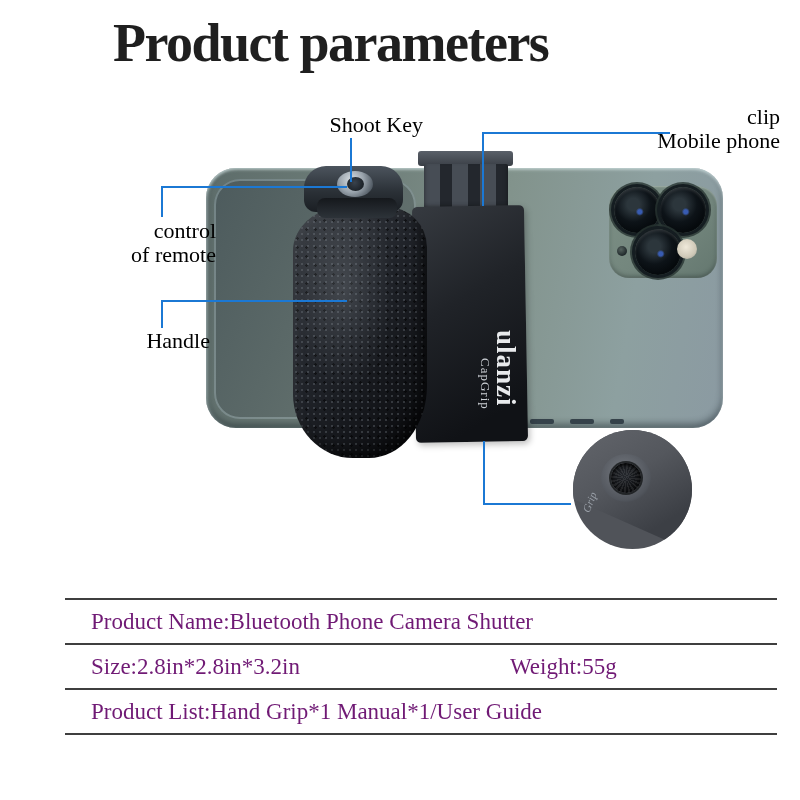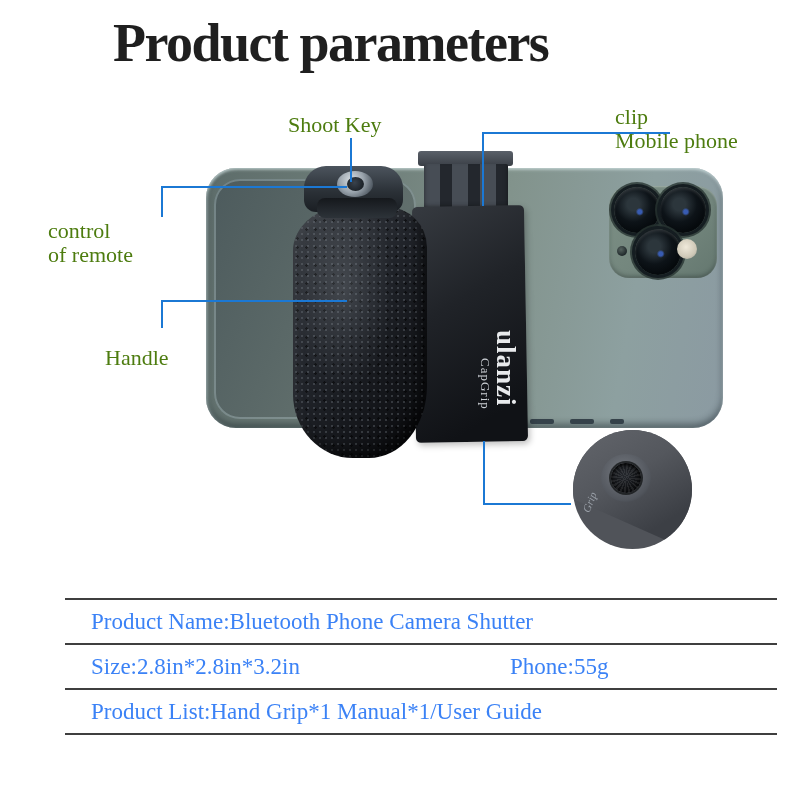--- a/index.html
+++ b/index.html
@@ -6,25 +6,25 @@
   .canvas{
     position:relative;width:800px;height:800px;background:#ffffff;overflow:hidden;
     font-family:Liberation Serif, serif;color:#2d2d2d;margin-left:20px;
   }
   
   .page-title{
     position:absolute;left:93px;top:12px;width:660px;
     font-size:54px;font-weight:bold;letter-spacing:-1.5px;color:#1f1f1f;
   }
   
-  .callout{position:absolute;font-size:22px;line-height:24px;color:#4d7c0f;text-align:left;z-index:8;}
+  .callout{position:absolute;font-size:22px;line-height:24px;color:#000000;text-align:right;z-index:8;}
   .lbl-shoot{left:268px;top:113px;width:135px;}
   .lbl-clip{left:595px;top:105px;width:165px;}
   .lbl-indicator{left:28px;top:219px;width:168px;}
-  .lbl-handle{left:85px;top:346px;width:105px;}
+  .lbl-handle{left:85px;top:329px;width:105px;}
   .lbl-screw{left:425px;top:546px;width:322px;font-size:23px;}
   
   .line{position:absolute;background:#1b78d4;z-index:7;}
   .ln-shoot-v{left:330px;top:138px;width:2px;height:44px;}
   .ln-clip-h{left:462px;top:132px;width:188px;height:2px;}
   .ln-clip-v{left:462px;top:132px;width:2px;height:74px;}
   .ln-ind-h{left:141px;top:186px;width:186px;height:2px;}
   .ln-ind-v{left:141px;top:186px;width:2px;height:31px;}
   .ln-handle-h{left:141px;top:300px;width:186px;height:2px;}
   .ln-handle-v{left:141px;top:300px;width:2px;height:28px;}
@@ -115,21 +115,21 @@
     background:radial-gradient(circle at 45% 40%,#787c83,#51555c 68%,#2f3237 100%);}
   .screw-hole{position:absolute;left:38px;top:33px;width:30px;height:30px;border-radius:50%;
     background:
       repeating-conic-gradient(rgba(255,255,255,.08) 0 9deg,rgba(0,0,0,0) 9deg 18deg),
       radial-gradient(circle at 45% 40%,#24272c 10%,#0a0b0d 70%);
     box-shadow:inset 0 2px 3px rgba(0,0,0,.8),0 0 0 2px rgba(20,22,24,.8);}
   .inset-brand{position:absolute;left:6px;top:66px;font-size:11px;color:#9aa0a8;
     transform:rotate(-68deg);font-style:italic;}
   
   .spec-table{position:absolute;left:45px;top:598px;width:712px;border-top:2px solid #3f3f3f;z-index:8;
-    color:#3b82f6;font-size:23px;text-align:right;}
+    color:#701a75;font-size:23px;text-align:right;}
   .spec-row{position:relative;display:flex;align-items:center;height:45px;
     border-bottom:2px solid #3f3f3f;padding-left:26px;box-sizing:border-box;}
   .spec-row.short{height:43px;}
   .cell-right{position:absolute;left:445px;top:0;height:100%;display:flex;align-items:center;}
 </style>
 </head>
 <body>
 
 <div class="canvas">
 
@@ -195,20 +195,20 @@
     <div>of remote</div>
   </div>
   <div class="callout lbl-handle">Handle</div>
 
   <div class="spec-table">
     <div class="spec-row">
       <span>Product Name:Bluetooth Phone Camera Shutter</span>
     </div>
     <div class="spec-row">
       <span>Size:2.8in*2.8in*3.2in</span>
-      <span class="cell-right">Phone:55g</span>
+      <span class="cell-right">Weight:55g</span>
     </div>
     <div class="spec-row">
       <span>Product List:Hand Grip*1 Manual*1/User Guide</span>
     </div>
   </div>
 
 </div>
 
 </body></html>

